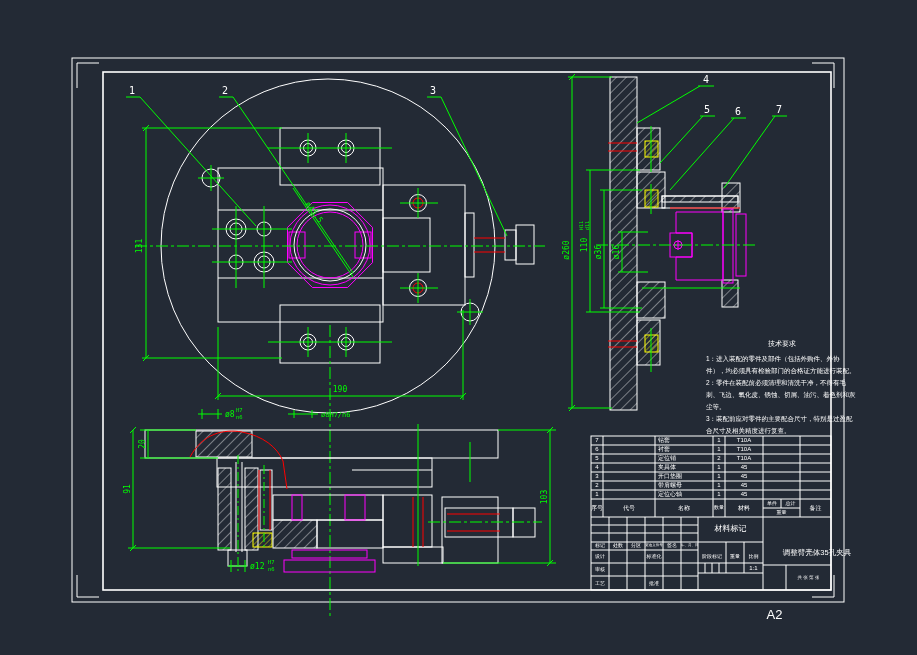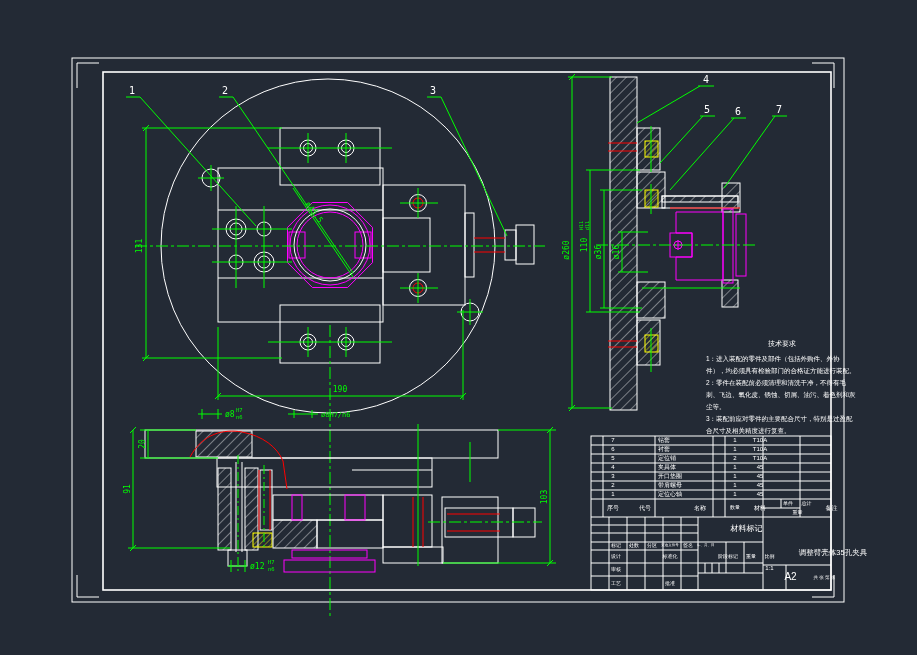--- a/index.html
+++ b/index.html
@@ -1,20 +1,20 @@
 <!DOCTYPE html>
 <html><head>
 <meta charset="utf-8">
 <style>
   html,body{margin:0;padding:0;background:#232a35;}
   .stage{position:relative;width:917px;height:655px;background:#232a35;overflow:hidden;
          font-family:"Liberation Sans",sans-serif;}
   svg{position:absolute;left:0;top:0;}
   .txt{position:absolute;color:#fff;line-height:1;white-space:nowrap;}
-  .c{text-align:center;padding-left:16px;}
+  .c{text-align:center;}
   .notes{position:absolute;left:706px;top:338px;width:152px;color:#fff;
          font-size:6.5px;line-height:12px;white-space:normal;}
   .notes .nt{text-align:center;font-size:7px;margin-bottom:3px;}
   .tiny{font-size:5px;}
 </style>
 </head>
 <body>
 <div class="stage">
 
 <svg width="917" height="655" viewBox="0 0 917 655">
@@ -433,17 +433,17 @@
   <div class="txt c tiny" style="left:591px;top:581px;width:18px">工艺</div>
   <div class="txt c tiny" style="left:645px;top:581px;width:18px">批准</div>
 
   <div class="txt c" style="left:698px;top:525px;width:65px;font-size:8px">材料标记</div>
   <div class="txt c tiny" style="left:698px;top:554px;width:28px">阶段标记</div>
   <div class="txt c tiny" style="left:726px;top:554px;width:18px">重量</div>
   <div class="txt c tiny" style="left:744px;top:554px;width:19px">比例</div>
   <div class="txt c" style="left:744px;top:565px;width:19px;font-size:6px">1:1</div>
 
   <div class="txt c" style="left:777px;top:549px;width:80px;font-size:7.5px">调整臂壳体35孔夹具</div>
-  <div class="txt c" style="left:763px;top:572px;width:23px;font-size:10px">A2</div>
+  <div class="txt c" style="left:763px;top:608px;width:23px;font-size:13px">A2</div>
   <div class="txt c" style="left:786px;top:576px;width:45px;font-size:4.5px">共  张  第  张</div>
 </div>
 
 </div>
 
 </body></html>

